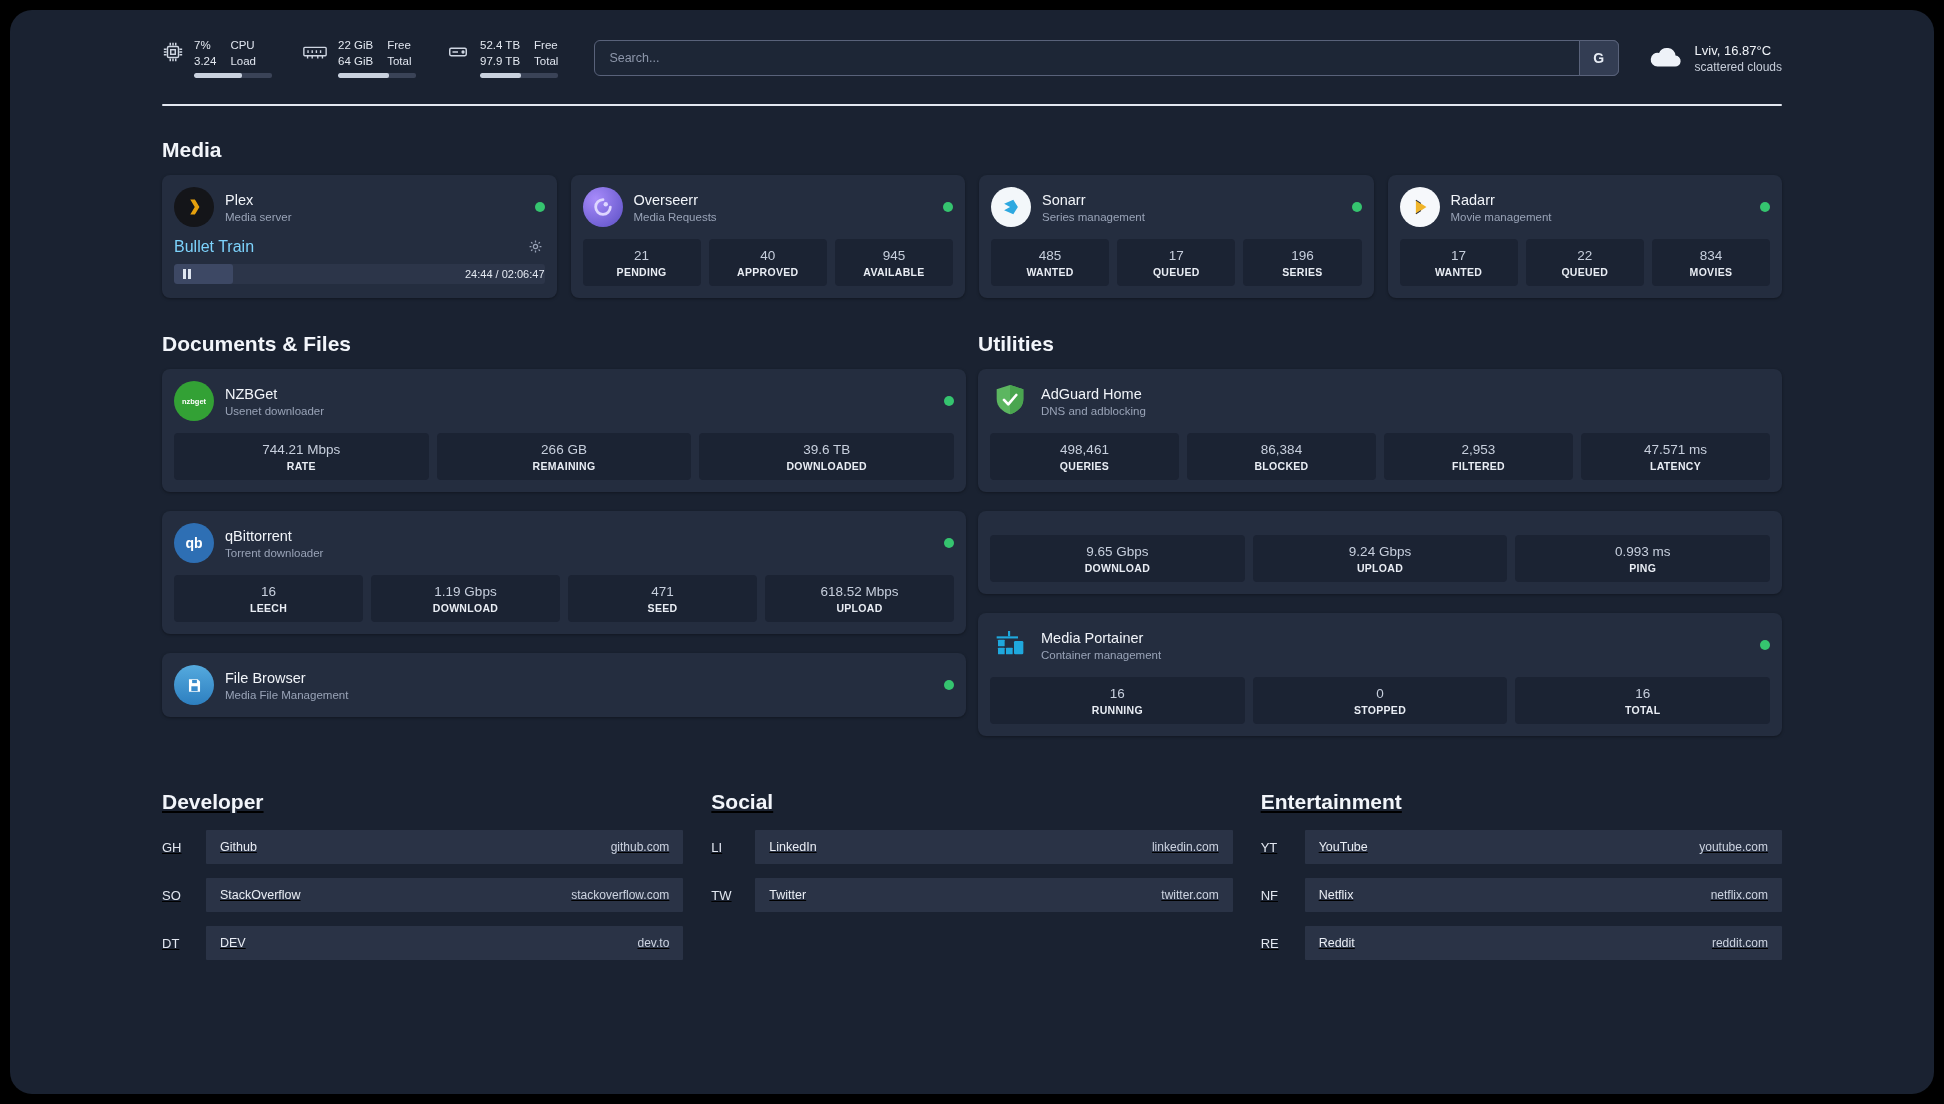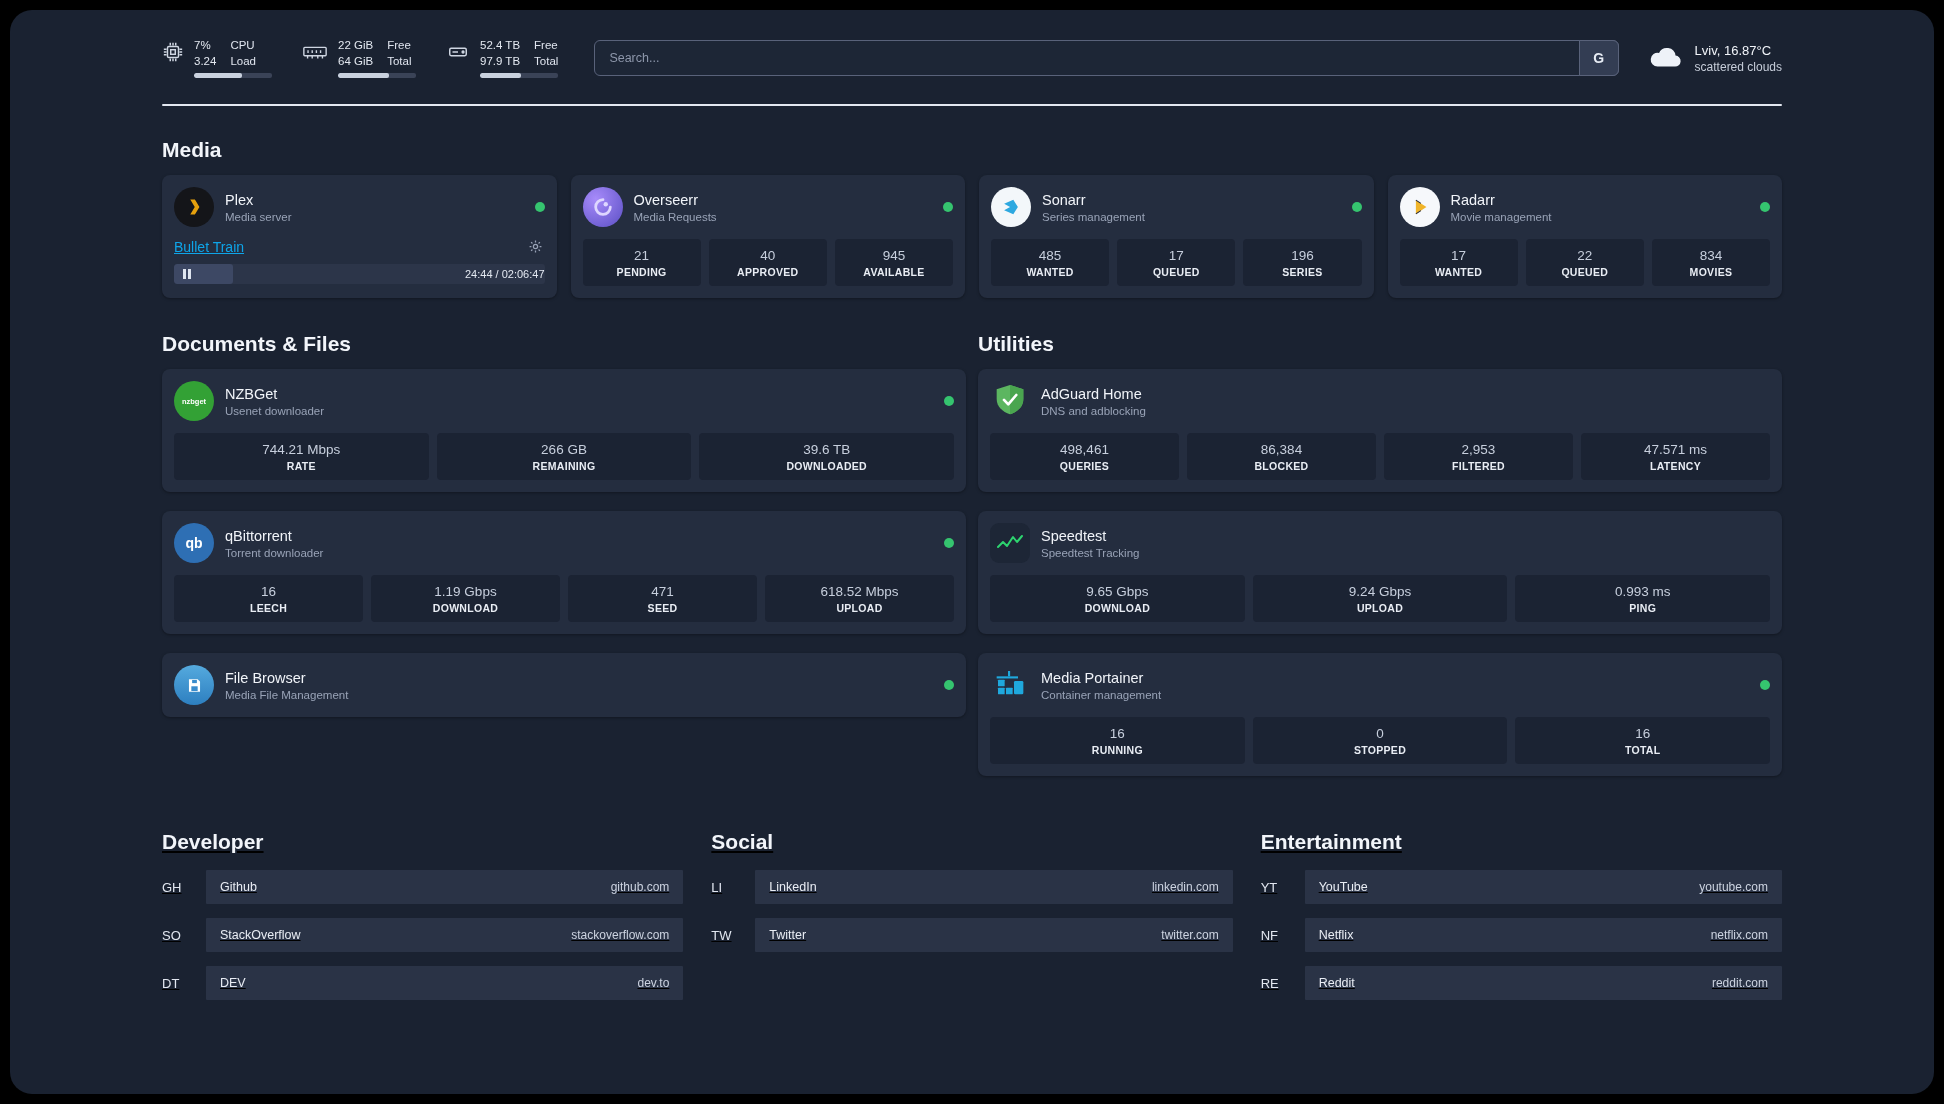--- a/index.html
+++ b/index.html
@@ -43,21 +43,21 @@
   .dot { width: 10px; height: 10px; border-radius: 50%; background: #35c46f; margin-left: auto; flex: 0 0 10px; }
 
   .tiles { display: flex; gap: 8px; margin-top: 12px; align-items: center; }
   .tile { flex: 1; background: #1b2333; border-radius: 4px; padding: 9px 4px 8px; text-align: center; }
   .tile-value { font-size: 13.5px; color: #c7cfdd; }
   .tile-label { font-size: 10.5px; font-weight: bold; color: #e9edf4; letter-spacing: .3px; margin-top: 3px; }
 
   
   .player { margin-top: 10px; }
   .player-row { display: flex; align-items: center; justify-content: space-between; }
-  .player-track { font-size: 14px; color: #0ea5e9; text-decoration: underline; }
+  .player-track { font-size: 16px; color: #7dd3fc; }
   .gear-btn { background: none; border: none; cursor: pointer; line-height: 0; padding: 2px; }
   .player-bar { position: relative; margin-top: 8px; height: 20px; background: #2c3549; border-radius: 3px; overflow: hidden; }
   .player-fill { height: 100%; background: #3d4864; border-radius: 3px; display: flex; align-items: center; }
   .pause-icon { display: inline-block; width: 8px; height: 10px; border-left: 3px solid #dfe5ef; border-right: 3px solid #dfe5ef; margin-left: 9px; }
   .player-time { position: absolute; right: 0; top: 50%; transform: translateY(-50%); font-size: 11px; color: #e3e8f1; }
 
   
   .grid2 { display: grid; grid-template-columns: 1fr 1fr; gap: 12px; margin-top: 34px; align-items: start; }
   .col .section-title { margin-bottom: 13px; }
   .col .card { margin-bottom: 19px; }
@@ -425,31 +425,20 @@
               <div class="tile-label">FILTERED</div>
             </div>
             <div class="tile">
               <div class="tile-value">47.571 ms</div>
               <div class="tile-label">LATENCY</div>
             </div>
           </div>
         </div>
 
         <div class="card">
-          <div class="card-head">
-            <div class="app-icon ic-speedtest">
-              <svg width="28" height="24" viewBox="0 0 28 24">
-                  <path d="M2 16l5-5 4 4 6-9 4 5 5-6" stroke="#2dd36f" stroke-width="2" fill="none" stroke-linecap="round" stroke-linejoin="round"></path>
-                </svg>
-            </div>
-            <div class="app-meta">
-              <div class="app-name">Speedtest</div>
-              <div class="app-sub">Speedtest Tracking</div>
-            </div>
-          </div>
           <div class="tiles">
             <div class="tile">
               <div class="tile-value">9.65 Gbps</div>
               <div class="tile-label">DOWNLOAD</div>
             </div>
             <div class="tile">
               <div class="tile-value">9.24 Gbps</div>
               <div class="tile-label">UPLOAD</div>
             </div>
             <div class="tile">

